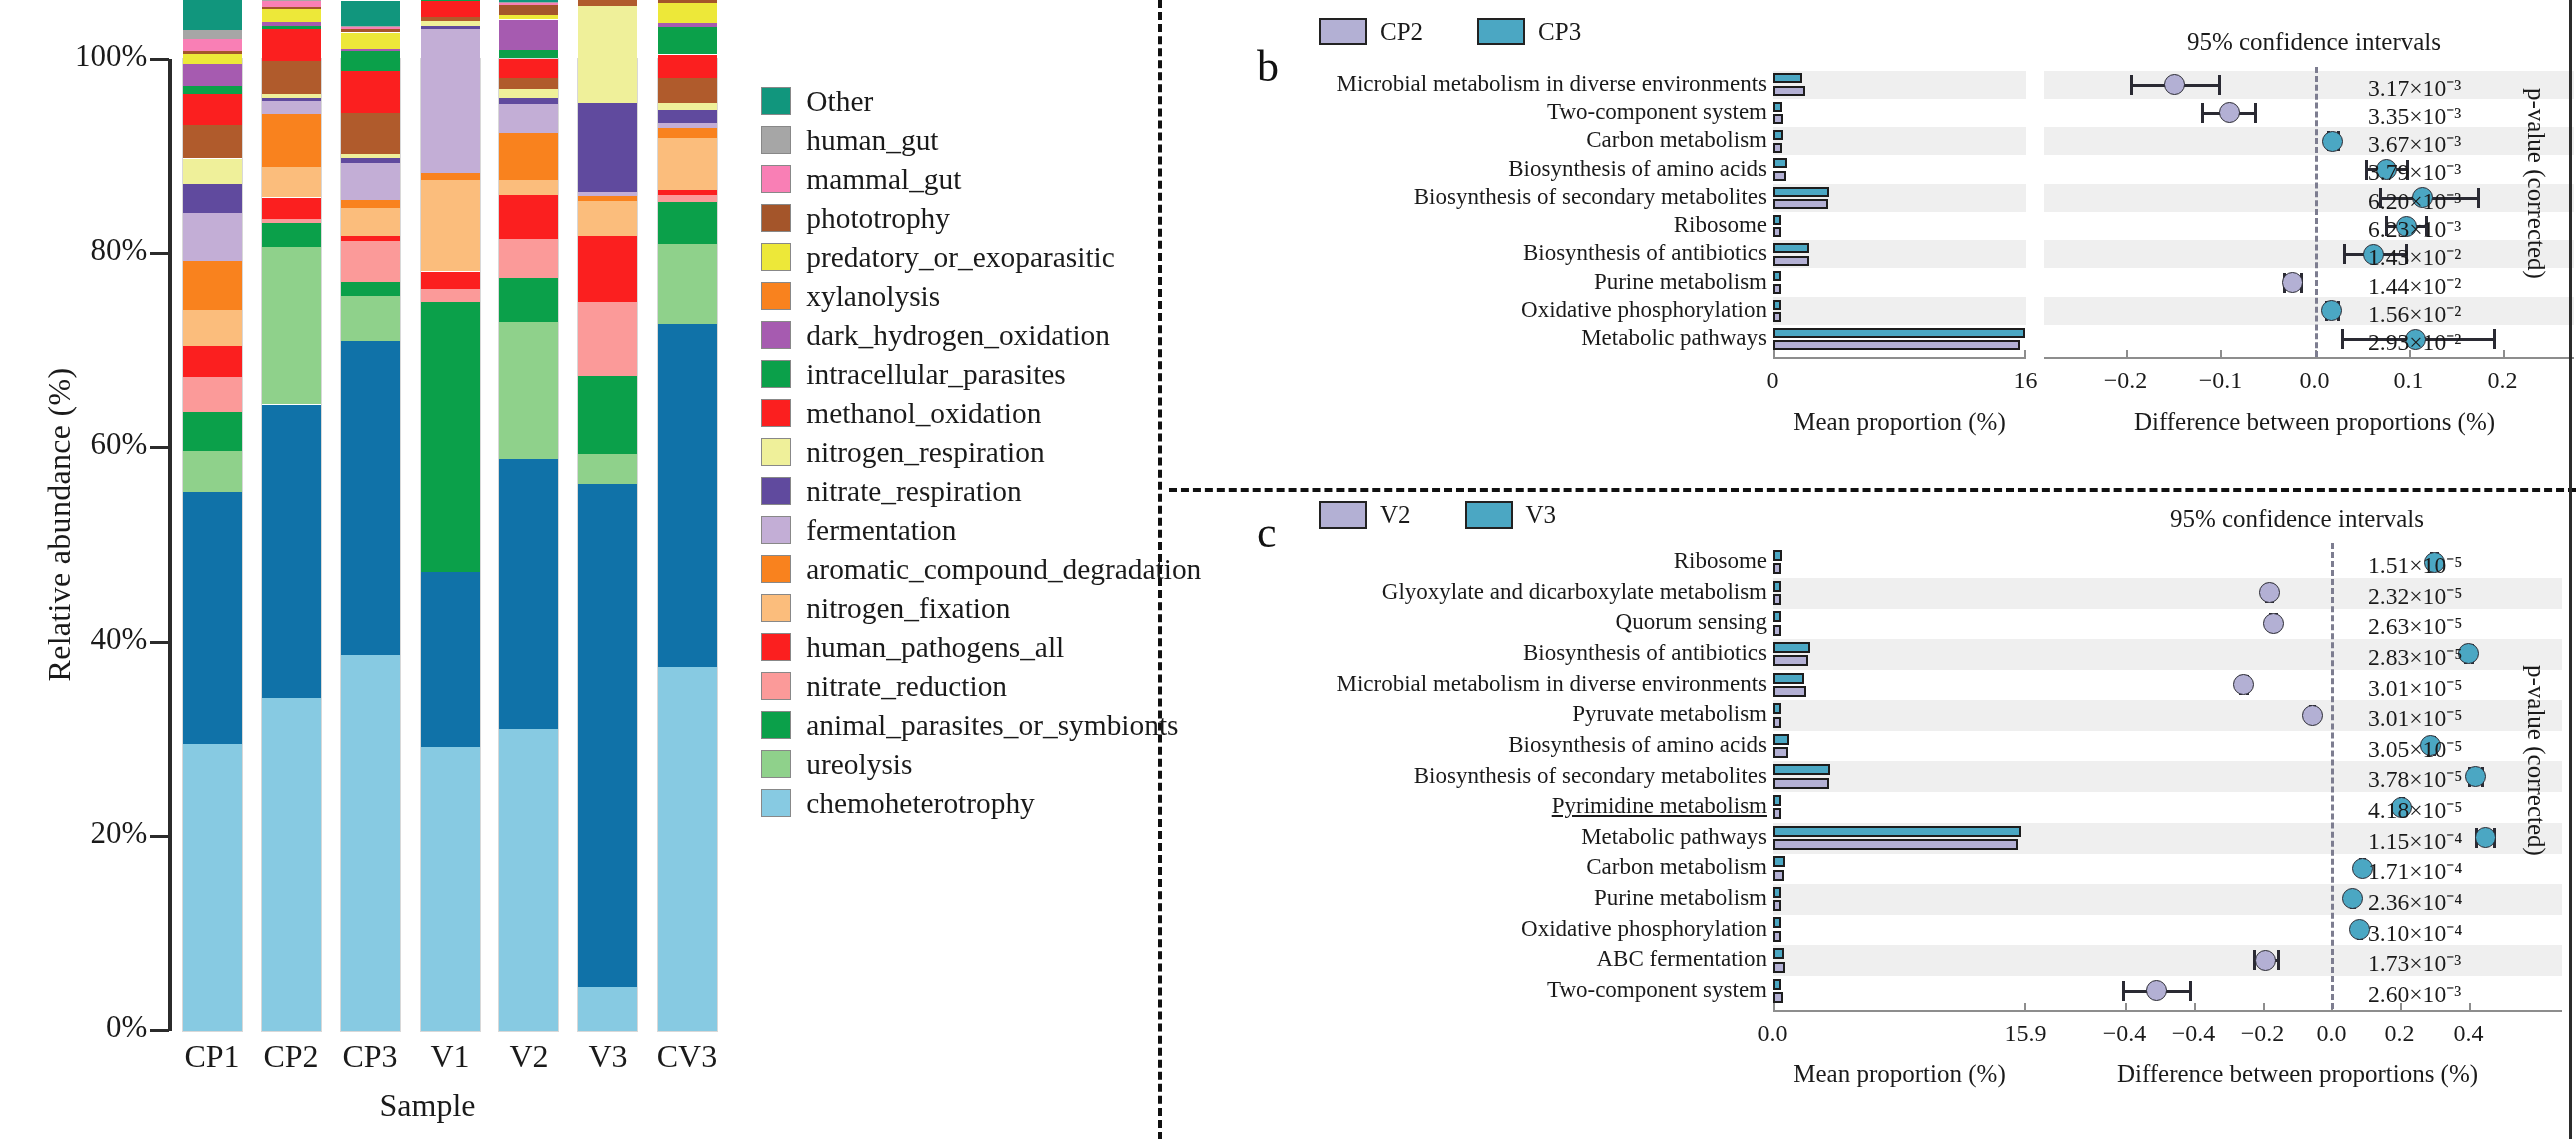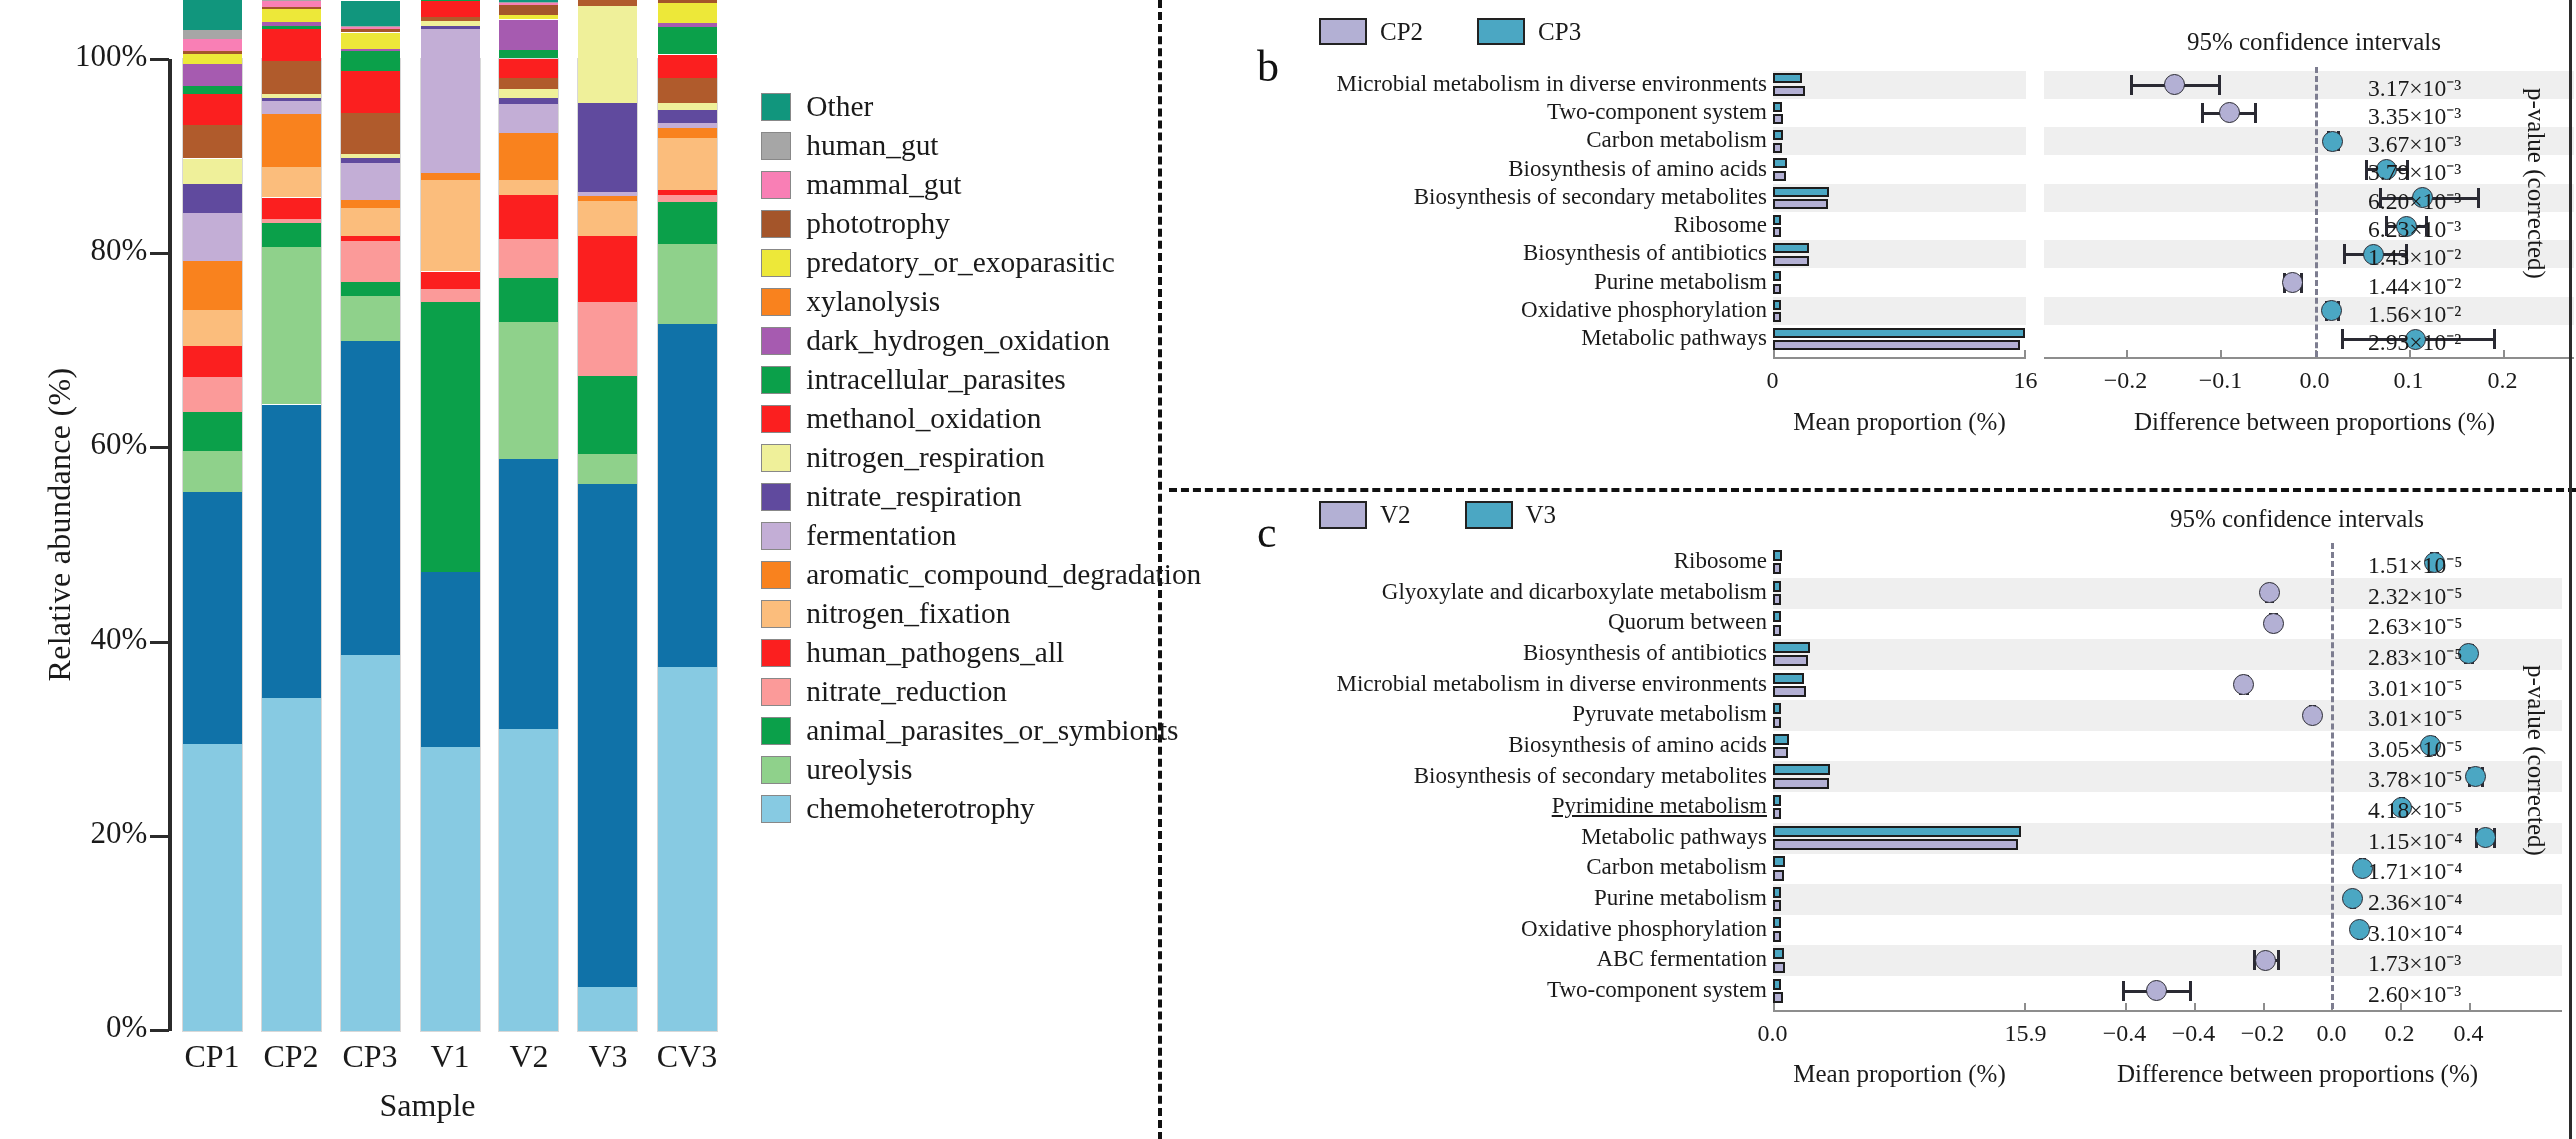--- a/index.html
+++ b/index.html
@@ -24,21 +24,21 @@
   #a-plot{position:absolute;left:172px;top:59px;width:554px;height:972px;}
   #a-axis{position:absolute;left:168px;top:59px;width:4.1px;height:972px;background:#2b2b2b;}
   .a-tick{position:absolute;left:150px;width:19px;height:2.9px;background:#2b2b2b;}
 
   .a-bar{position:absolute;bottom:0;width:59px;height:972px;outline:1.2px solid #d8d8d8;}
   .a-seg{position:absolute;left:0;width:100%;}
   .a-xtick{position:absolute;top:1038px;width:94px;text-align:center;font-size:32px;}
 
   
   #a-legend{position:absolute;left:761px;top:87px;}
-  .lg-row{display:flex;align-items:center;height:39px;}
+  .lg-row{display:flex;height:39px;}
   .lg-sw{width:28px;height:26px;border:0.9px solid #888;margin-right:15.3px;flex:0 0 auto;}
   .lg-tx{font-size:29.4px;white-space:nowrap;line-height:1;}
 
   
   .stamp{position:absolute;}
   .st-legend{position:absolute;display:flex;align-items:center;gap:13px;font-size:25px;}
   .st-lsw{width:44px;height:23.6px;border:2.4px solid #222;display:inline-block;}
   .st-title{position:absolute;font-size:25px;text-align:center;}
   .st-pvtitle{position:absolute;font-size:25px;transform:rotate(90deg);transform-origin:left top;white-space:nowrap;}
   .st-rowlabel{position:absolute;text-align:right;font-size:23px;white-space:nowrap;line-height:1;}
@@ -450,21 +450,21 @@
       <div class="st-stripe" style="left:601px;top:90px;width:253px;height:31px;"></div>
       <div class="st-stripe" style="left:836px;top:90px;width:554px;height:31px;"></div>
       <div class="st-rowlabel" style="left:-230px;top:92px;width:825px;">Glyoxylate and dicarboxylate metabolism</div>
       <div class="st-bar" style="left:601px;top:93px;width:8.2px;height:11px;background:#4ba7c3;"></div>
       <div class="st-bar" style="left:601px;top:106px;width:8.2px;height:11px;background:#b3b0d4;"></div>
       <div class="st-ci" style="left:1093px;top:104px;width:8.2px;"></div>
       <div class="st-cap" style="left:1093px;top:95px;height:20px;"></div>
       <div class="st-cap" style="left:1099px;top:95px;height:20px;"></div>
       <div class="st-dot" style="left:1087px;top:94px;width:21px;height:21px;background:#b3b0d4;"></div>
       <div class="st-pv" style="left:1196px;top:91px;">2.32×10⁻⁵</div>
-      <div class="st-rowlabel" style="left:-230px;top:122px;width:825px;">Quorum between</div>
+      <div class="st-rowlabel" style="left:-230px;top:122px;width:825px;">Quorum sensing</div>
       <div class="st-bar" style="left:601px;top:123px;width:8.2px;height:11px;background:#4ba7c3;"></div>
       <div class="st-bar" style="left:601px;top:137px;width:8.2px;height:11px;background:#b3b0d4;"></div>
       <div class="st-ci" style="left:1097px;top:134px;width:8.2px;"></div>
       <div class="st-cap" style="left:1097px;top:125px;height:20px;"></div>
       <div class="st-cap" style="left:1103px;top:125px;height:20px;"></div>
       <div class="st-dot" style="left:1091px;top:125px;width:21px;height:21px;background:#b3b0d4;"></div>
       <div class="st-pv" style="left:1196px;top:121px;">2.63×10⁻⁵</div>
       <div class="st-stripe" style="left:601px;top:151px;width:253px;height:31px;"></div>
       <div class="st-stripe" style="left:836px;top:151px;width:554px;height:31px;"></div>
       <div class="st-rowlabel" style="left:-230px;top:153px;width:825px;">Biosynthesis of antibiotics</div>

